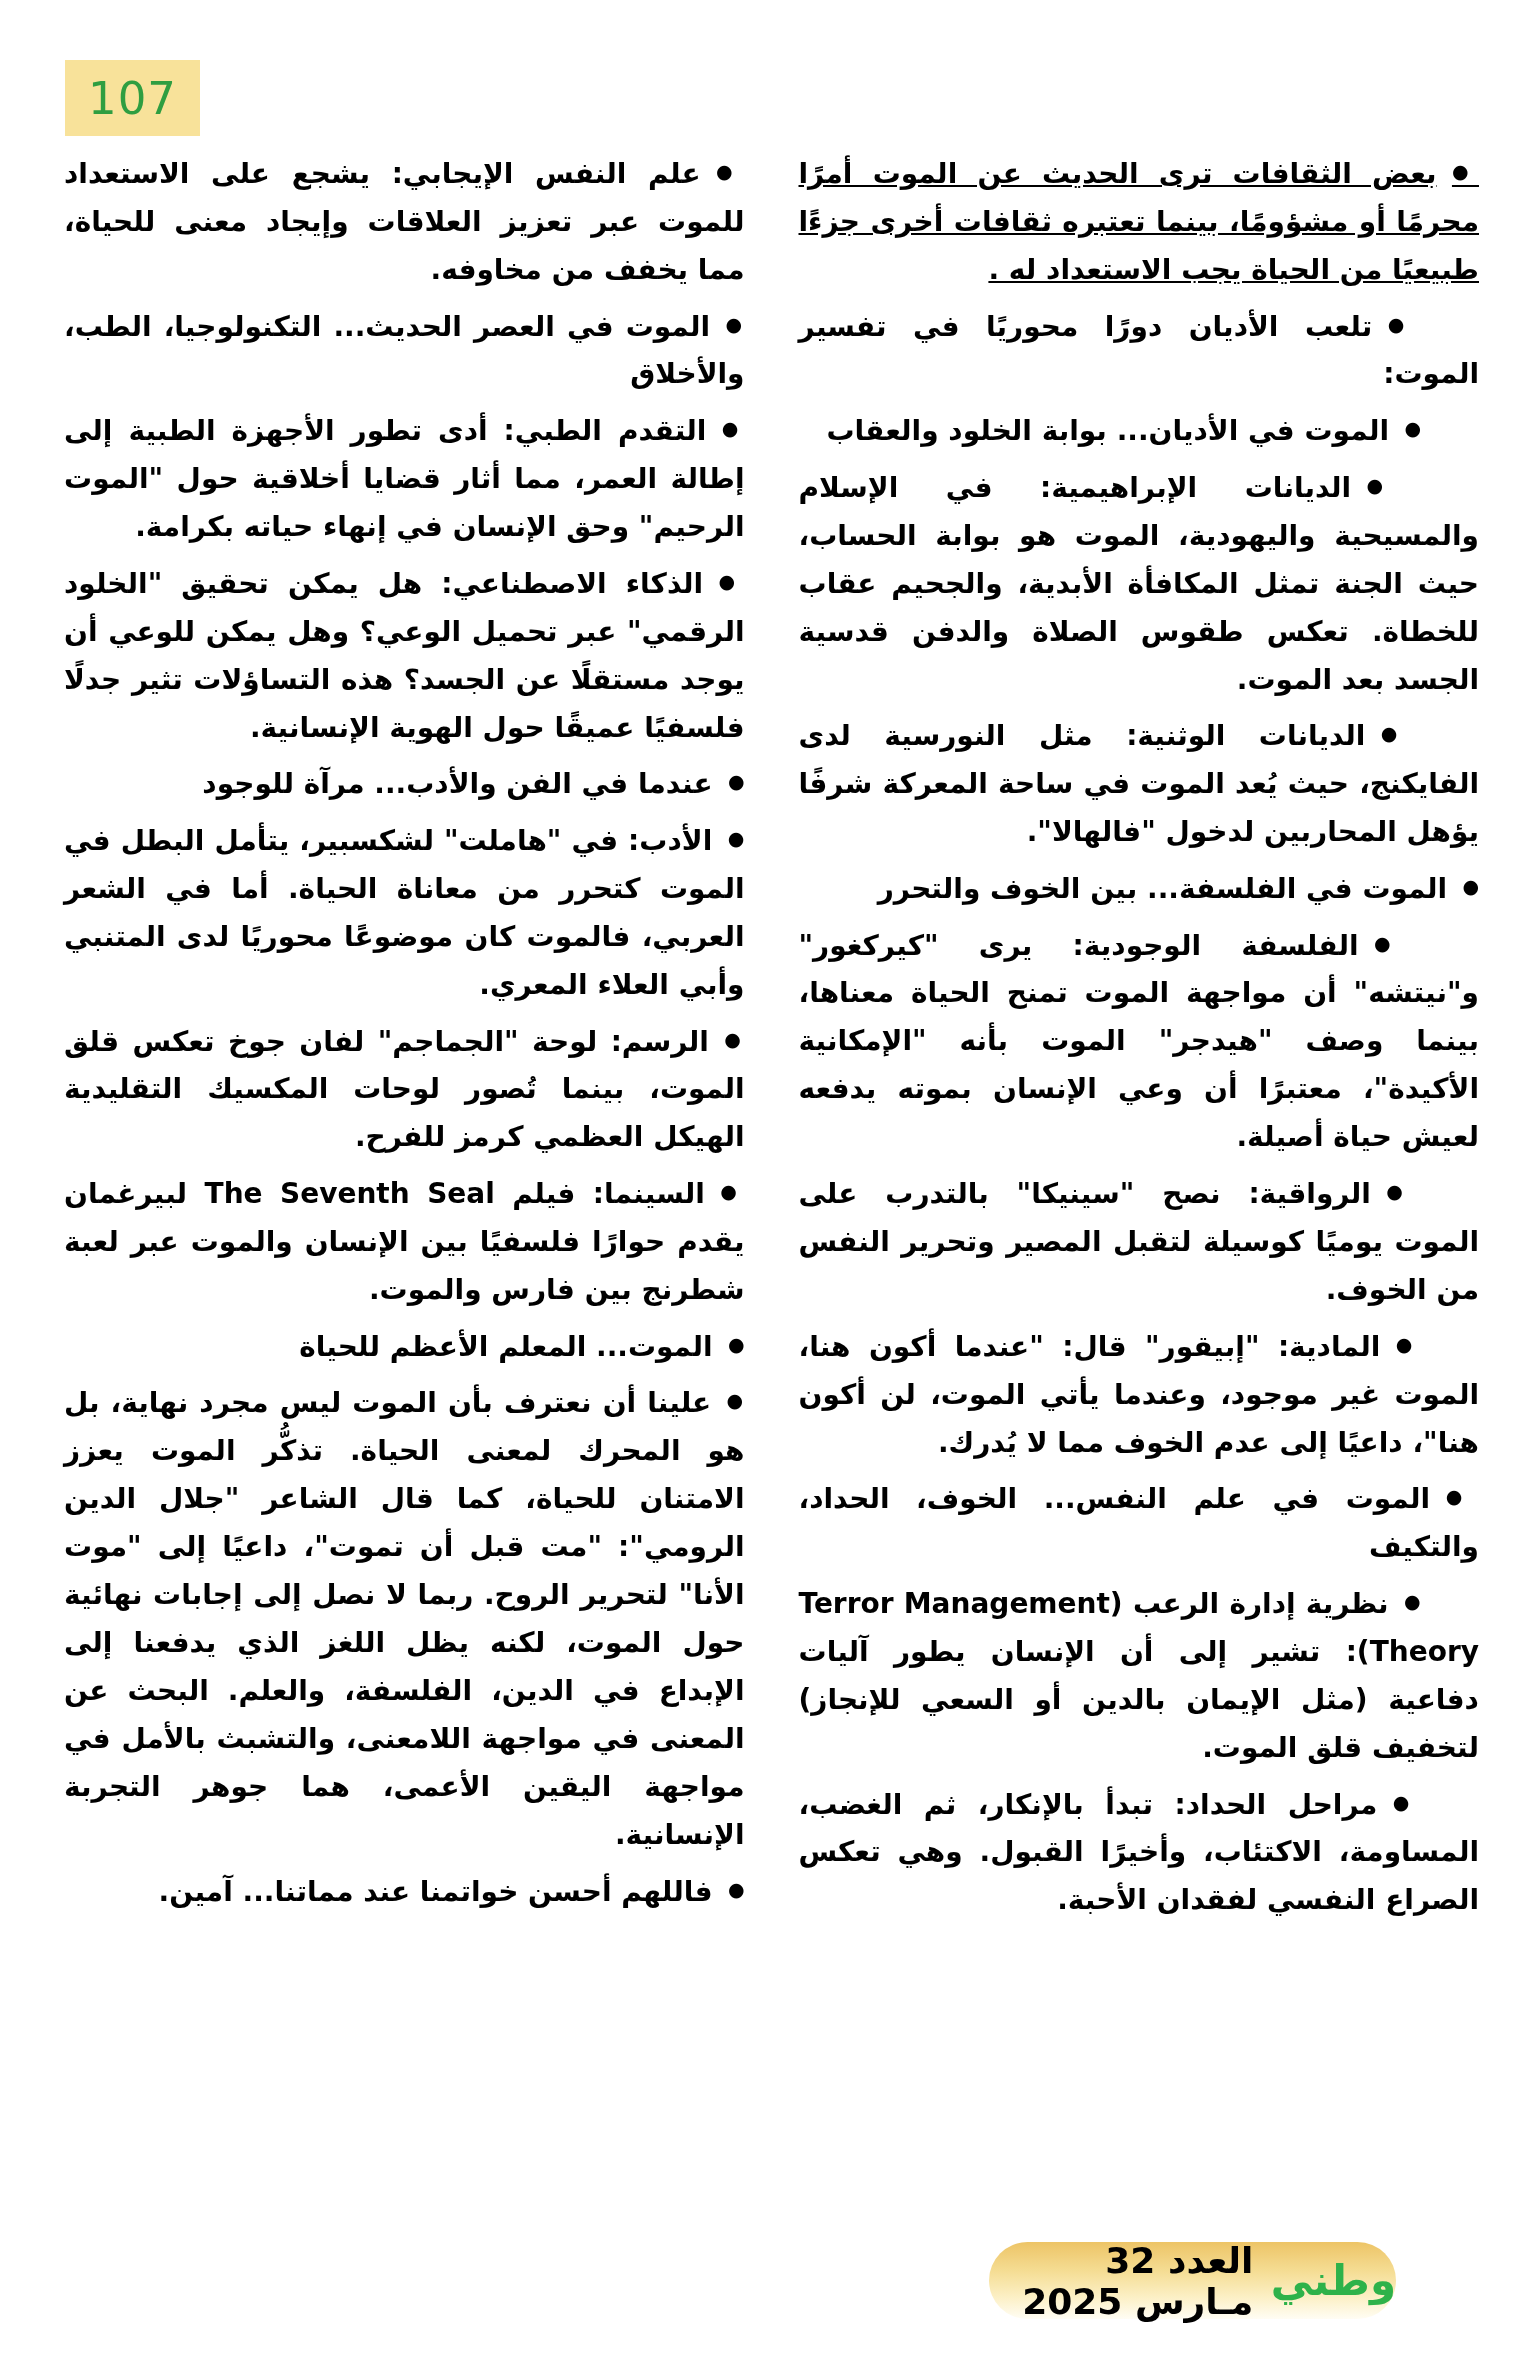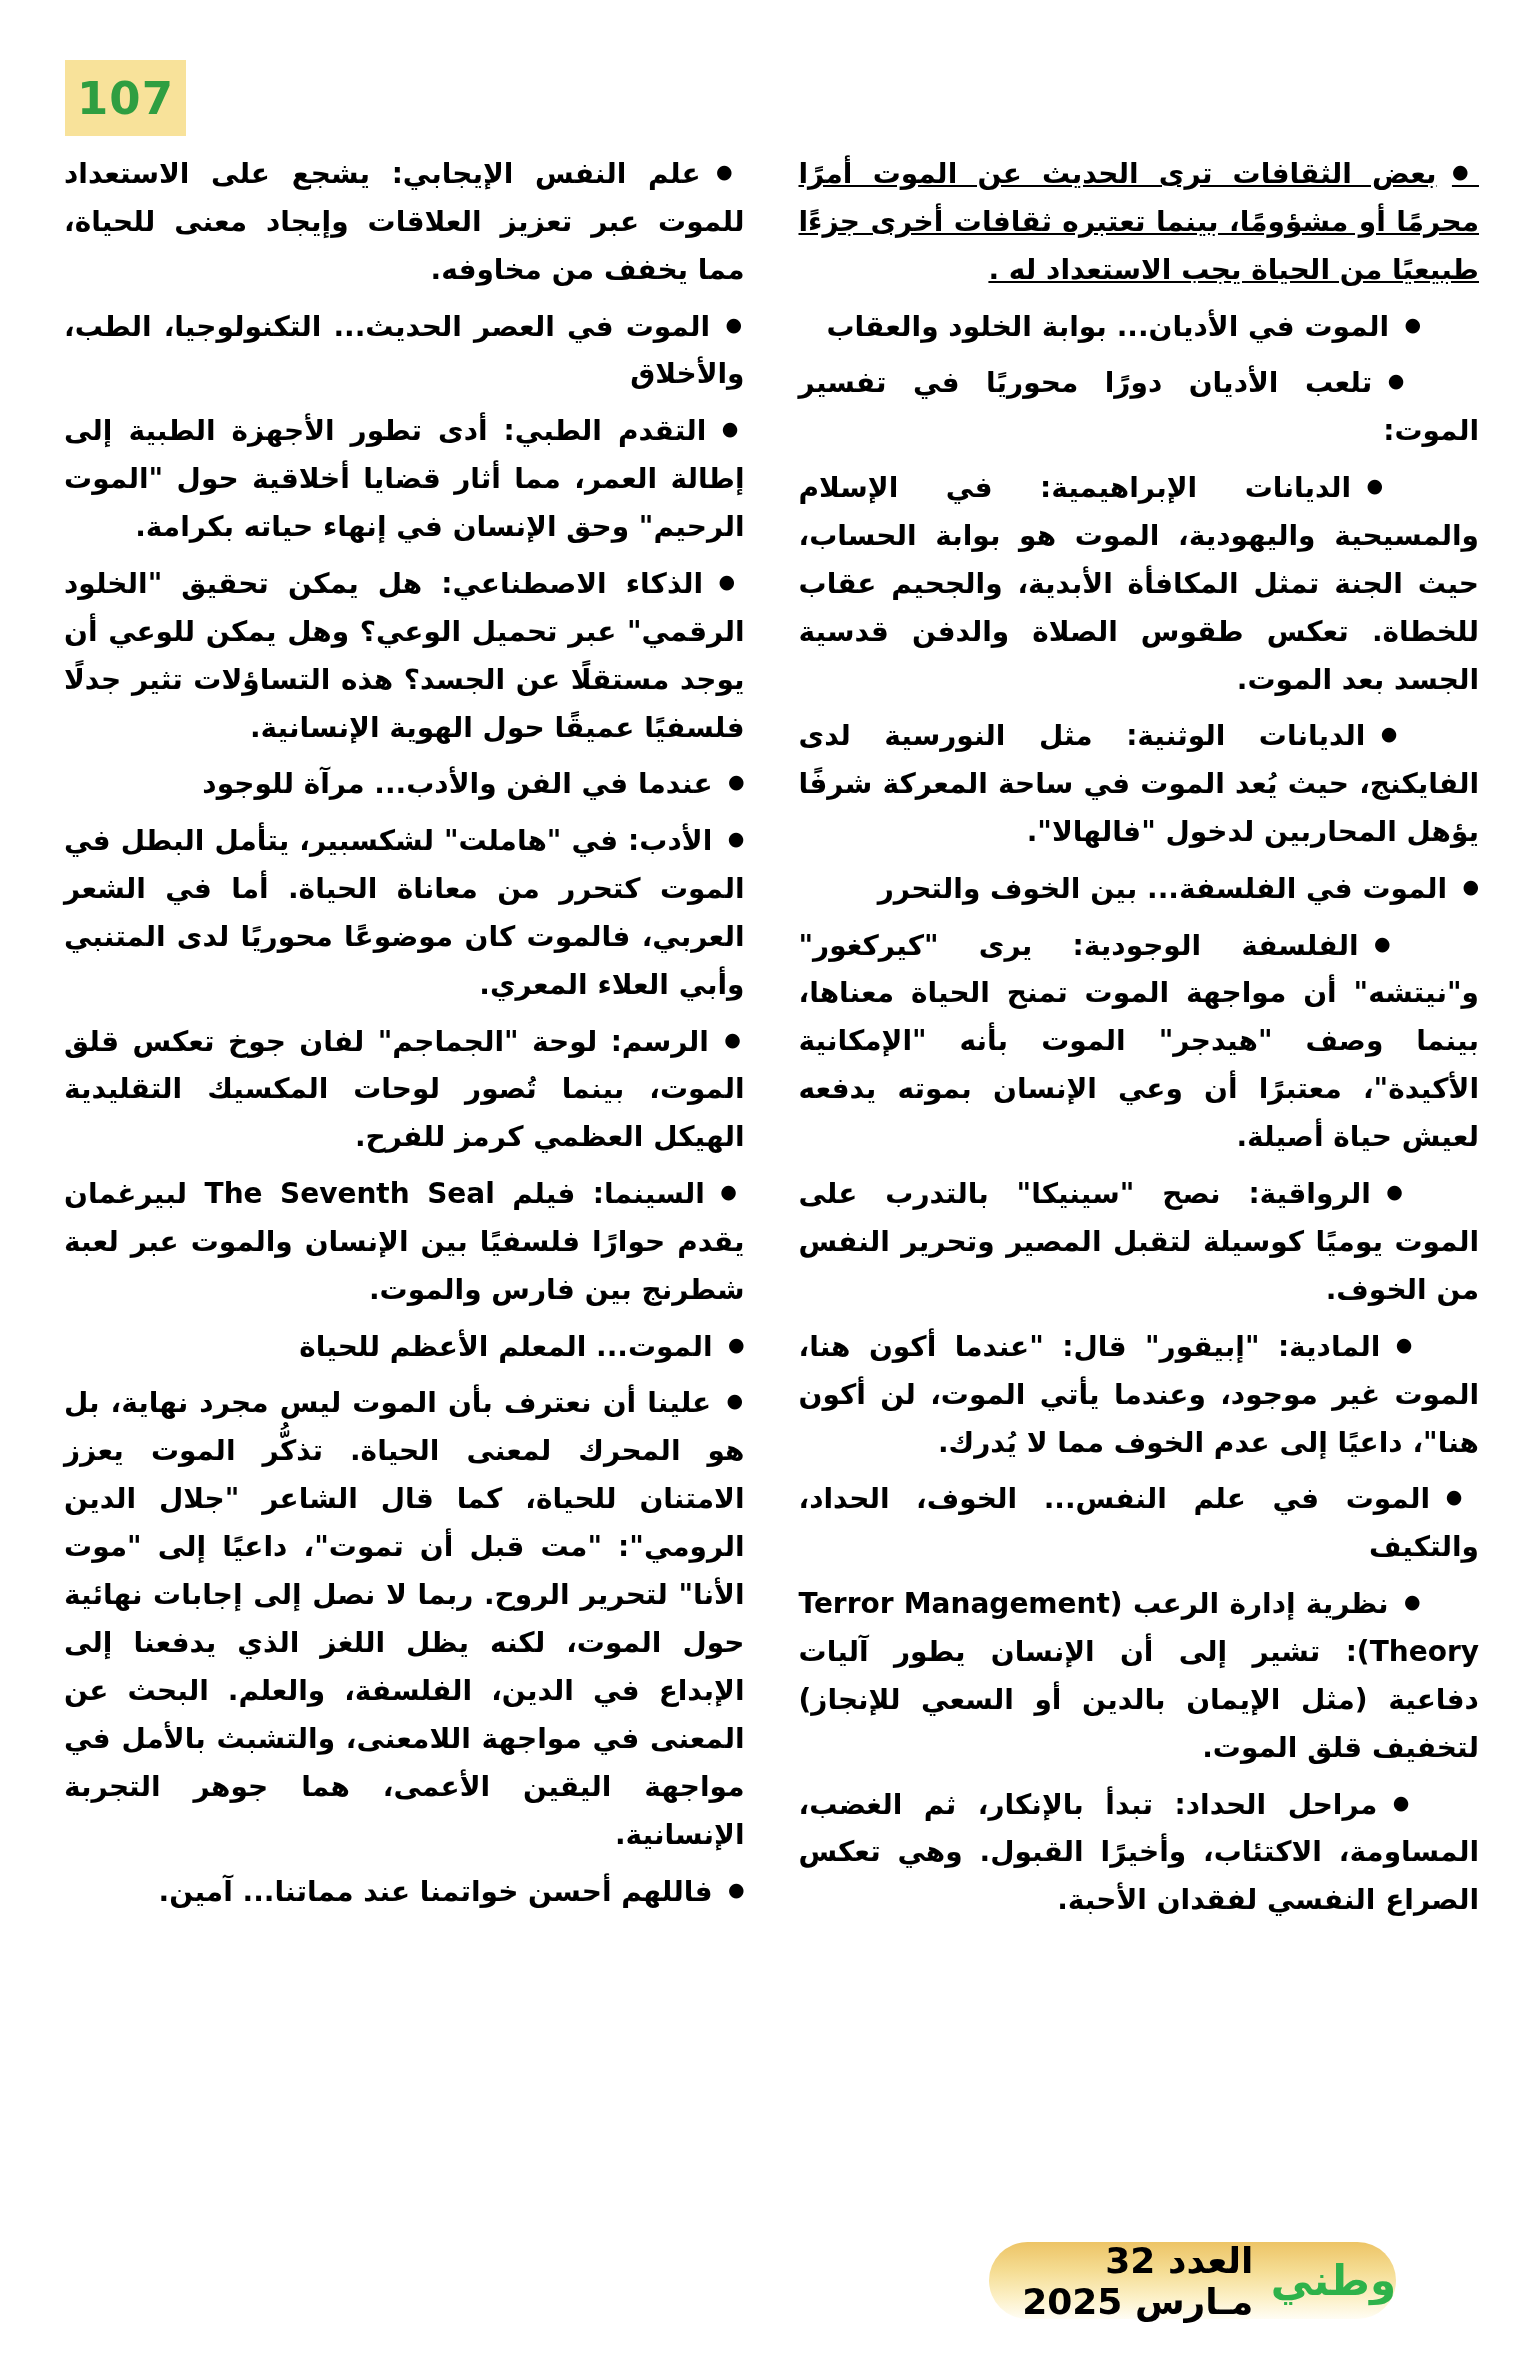--- a/index.html
+++ b/index.html
@@ -3,24 +3,24 @@
 <meta charset="utf-8">
 <style>
   html,body{margin:0;padding:0;}
   body{
     width:1537px;height:2374px;position:relative;background:#ffffff;
     font-family:"DejaVu Sans", sans-serif;font-weight:700;color:#000;
     overflow:hidden;
   }
   
   .badge{
-    position:absolute;left:65px;top:60px;width:121px;height:76px;
+    position:absolute;left:65px;top:60px;width:135px;height:76px;
     background:var(--badge_bg);color:var(--badge_text);
     display:flex;align-items:center;justify-content:center;
-    font-size:45px;font-weight:700;letter-spacing:1px;text-align:right;
+    font-size:45px;font-weight:400;letter-spacing:1px;text-align:right;
   }
   
   .cols{
     position:absolute;top:139px;left:56px;right:50px;
     display:flex;gap:38px;direction:rtl;
   }
   .col{width:50%;}
   ul.blist{
     list-style:none;margin:8px;padding:0;
     font-size:28px;line-height:48px;text-align:justify;
@@ -53,22 +53,22 @@
 
 <div class="badge">
   <span>107</span>
 </div>
 
 <div class="cols">
 
   <div class="col col-right">
     <ul class="blist">
       <li class="flush">بعض الثقافات ترى الحديث عن الموت أمرًا محرمًا أو مشؤومًا، بينما تعتبره ثقافات أخرى جزءًا طبيعيًا من الحياة يجب الاستعداد له .</li>
+      <li>تلعب الأديان دورًا محوريًا في تفسير الموت:</li>
       <li>الموت في الأديان... بوابة الخلود والعقاب</li>
-      <li>تلعب الأديان دورًا محوريًا في تفسير الموت:</li>
       <li>الديانات الإبراهيمية: في الإسلام والمسيحية واليهودية، الموت هو بوابة الحساب، حيث الجنة تمثل المكافأة الأبدية، والجحيم عقاب للخطاة. تعكس طقوس الصلاة والدفن قدسية الجسد بعد الموت.</li>
       <li>الديانات الوثنية: مثل النورسية لدى الفايكنج، حيث يُعد الموت في ساحة المعركة شرفًا يؤهل المحاربين لدخول "فالهالا".</li>
       <li class="hd gap-lg">الموت في الفلسفة... بين الخوف والتحرر</li>
       <li>الفلسفة الوجودية: يرى "كيركغور" و"نيتشه" أن مواجهة الموت تمنح الحياة معناها، بينما وصف "هيدجر" الموت بأنه "الإمكانية الأكيدة"، معتبرًا أن وعي الإنسان بموته يدفعه لعيش حياة أصيلة.</li>
       <li>الرواقية: نصح "سينيكا" بالتدرب على الموت يوميًا كوسيلة لتقبل المصير وتحرير النفس من الخوف.</li>
       <li>المادية: "إبيقور" قال: "عندما أكون هنا، الموت غير موجود، وعندما يأتي الموت، لن أكون هنا"، داعيًا إلى عدم الخوف مما لا يُدرك.</li>
       <li class="hd2">الموت في علم النفس... الخوف، الحداد، والتكيف</li>
       <li>نظرية إدارة الرعب (Terror Management Theory): تشير إلى أن الإنسان يطور آليات دفاعية (مثل الإيمان بالدين أو السعي للإنجاز) لتخفيف قلق الموت.</li>
       <li>مراحل الحداد: تبدأ بالإنكار، ثم الغضب، المساومة، الاكتئاب، وأخيرًا القبول. وهي تعكس الصراع النفسي لفقدان الأحبة.</li>
     </ul>

